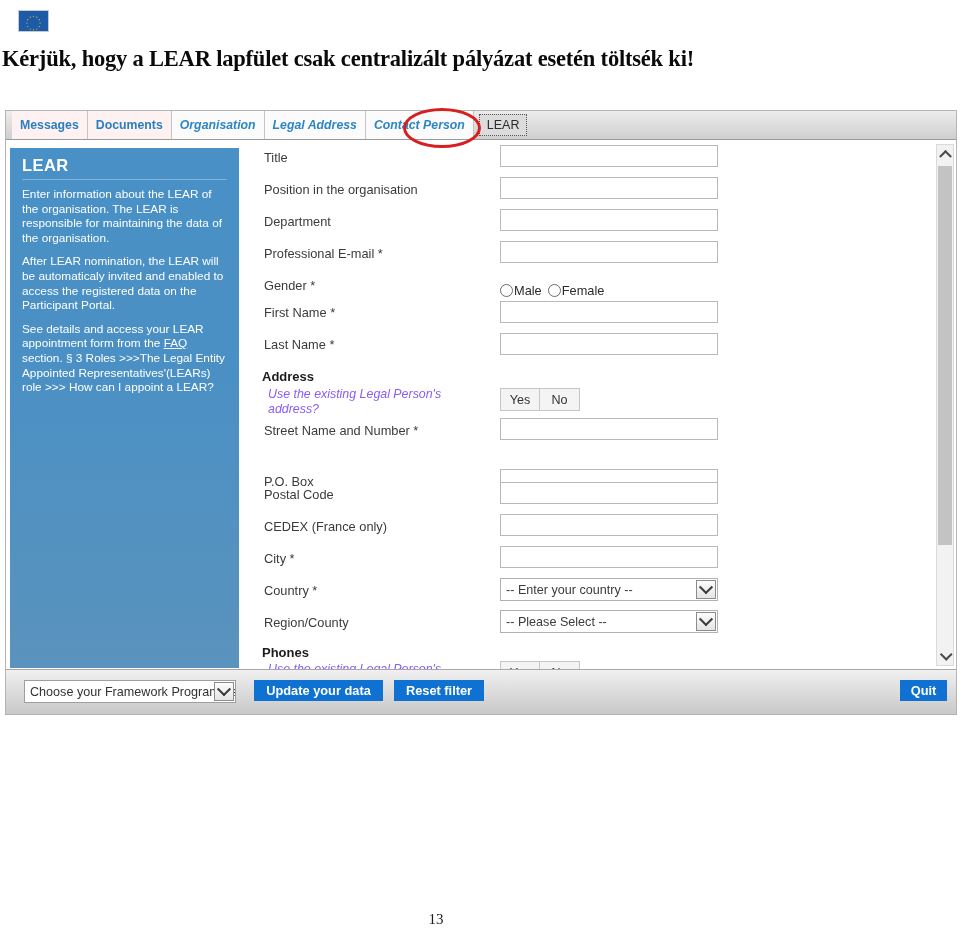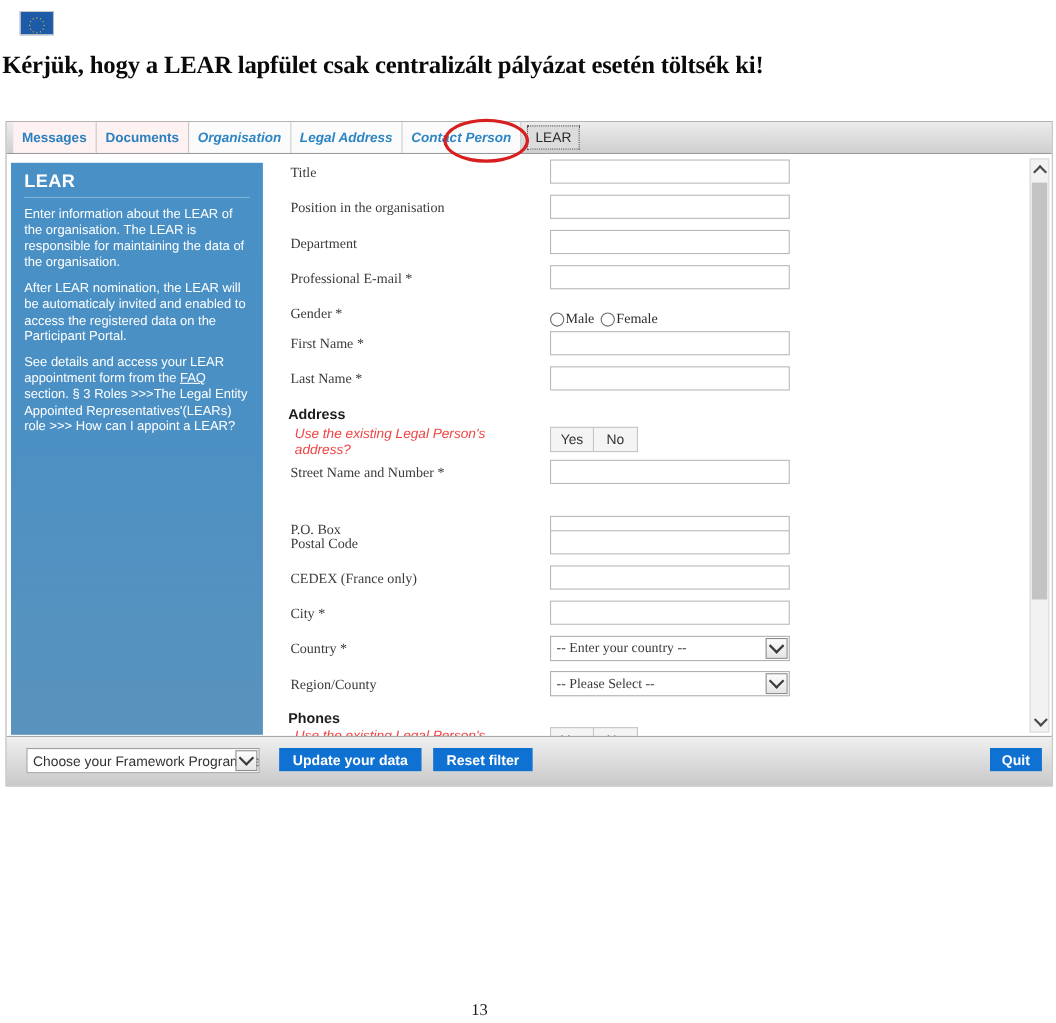--- a/index.html
+++ b/index.html
@@ -141,21 +141,20 @@
     top: 0;
     width: 690px;
     height: 530px;
     overflow: hidden;
   }
   .frow {
     position: absolute;
     left: 0;
     width: 690px;
     height: 32px;
-    font-family: Liberation Serif, serif;
   }
   .flabel {
     position: absolute;
     left: 10px;
     top: 0;
     font-size: 12.8px;
     color: #3b3b3b;
     white-space: nowrap;
   }
   .flabel.req::after { content: " *"; }
@@ -164,21 +163,21 @@
     left: 8px;
     font-size: 13px;
     font-weight: bold;
     color: #1c1c1c;
   }
   .fitalic {
     position: absolute;
     left: 14px;
     font-size: 12.4px;
     font-style: italic;
-    color: #ef4444;
+    color: #8b5cf6;
     line-height: 15px;
     width: 210px;
   }
   .finput {
     position: absolute;
     left: 246px;
     width: 218px;
     height: 22px;
     border: 1px solid #b9b9b9;
     background: #ffffff;

